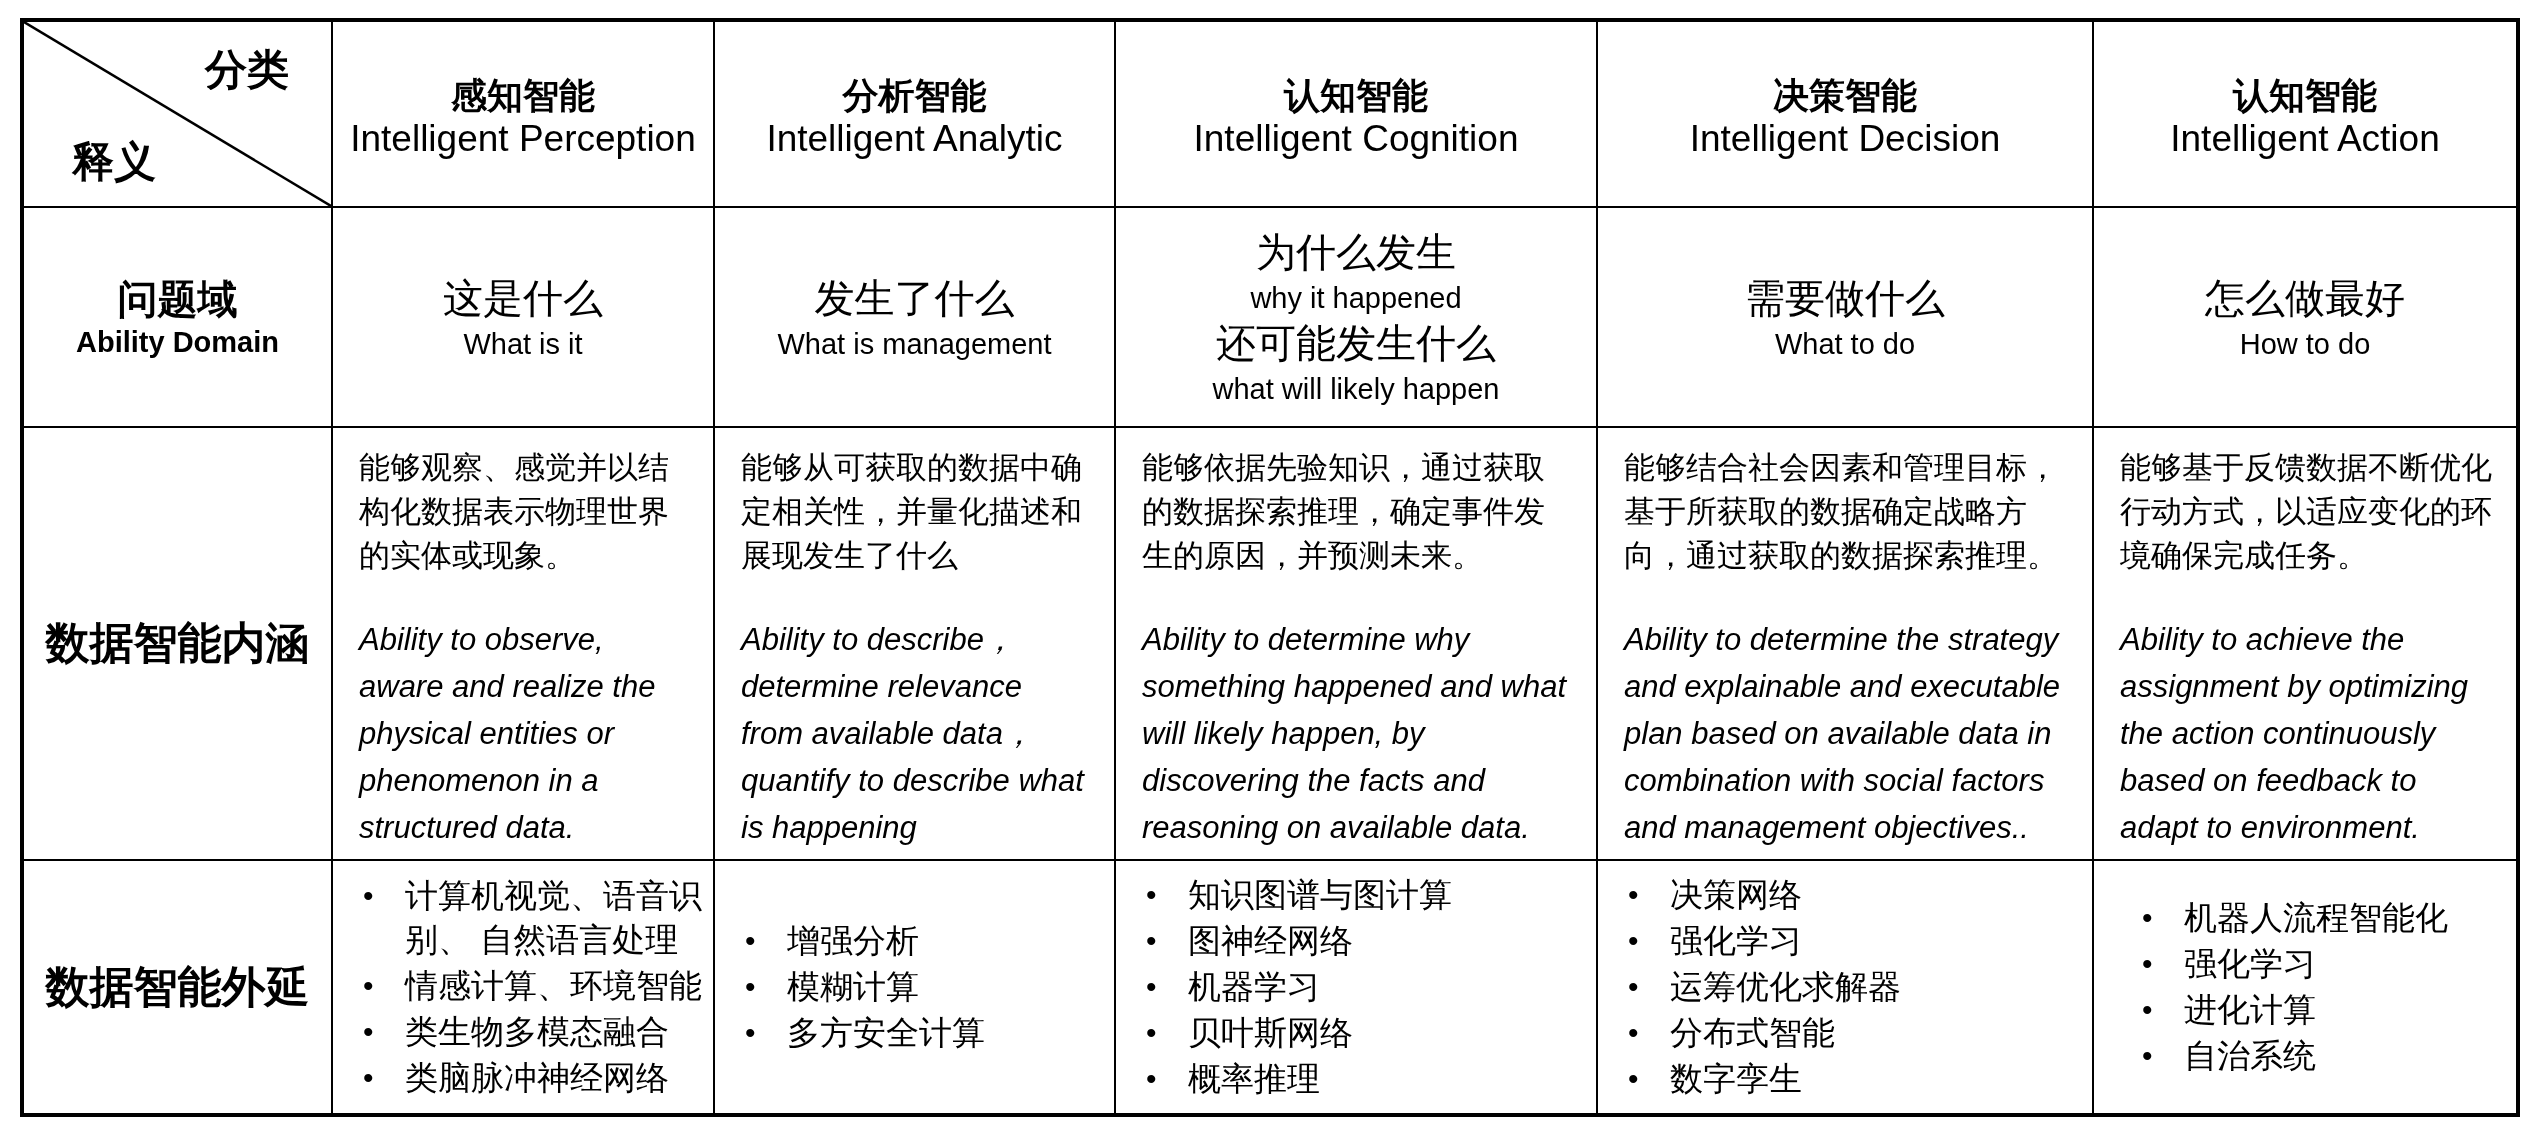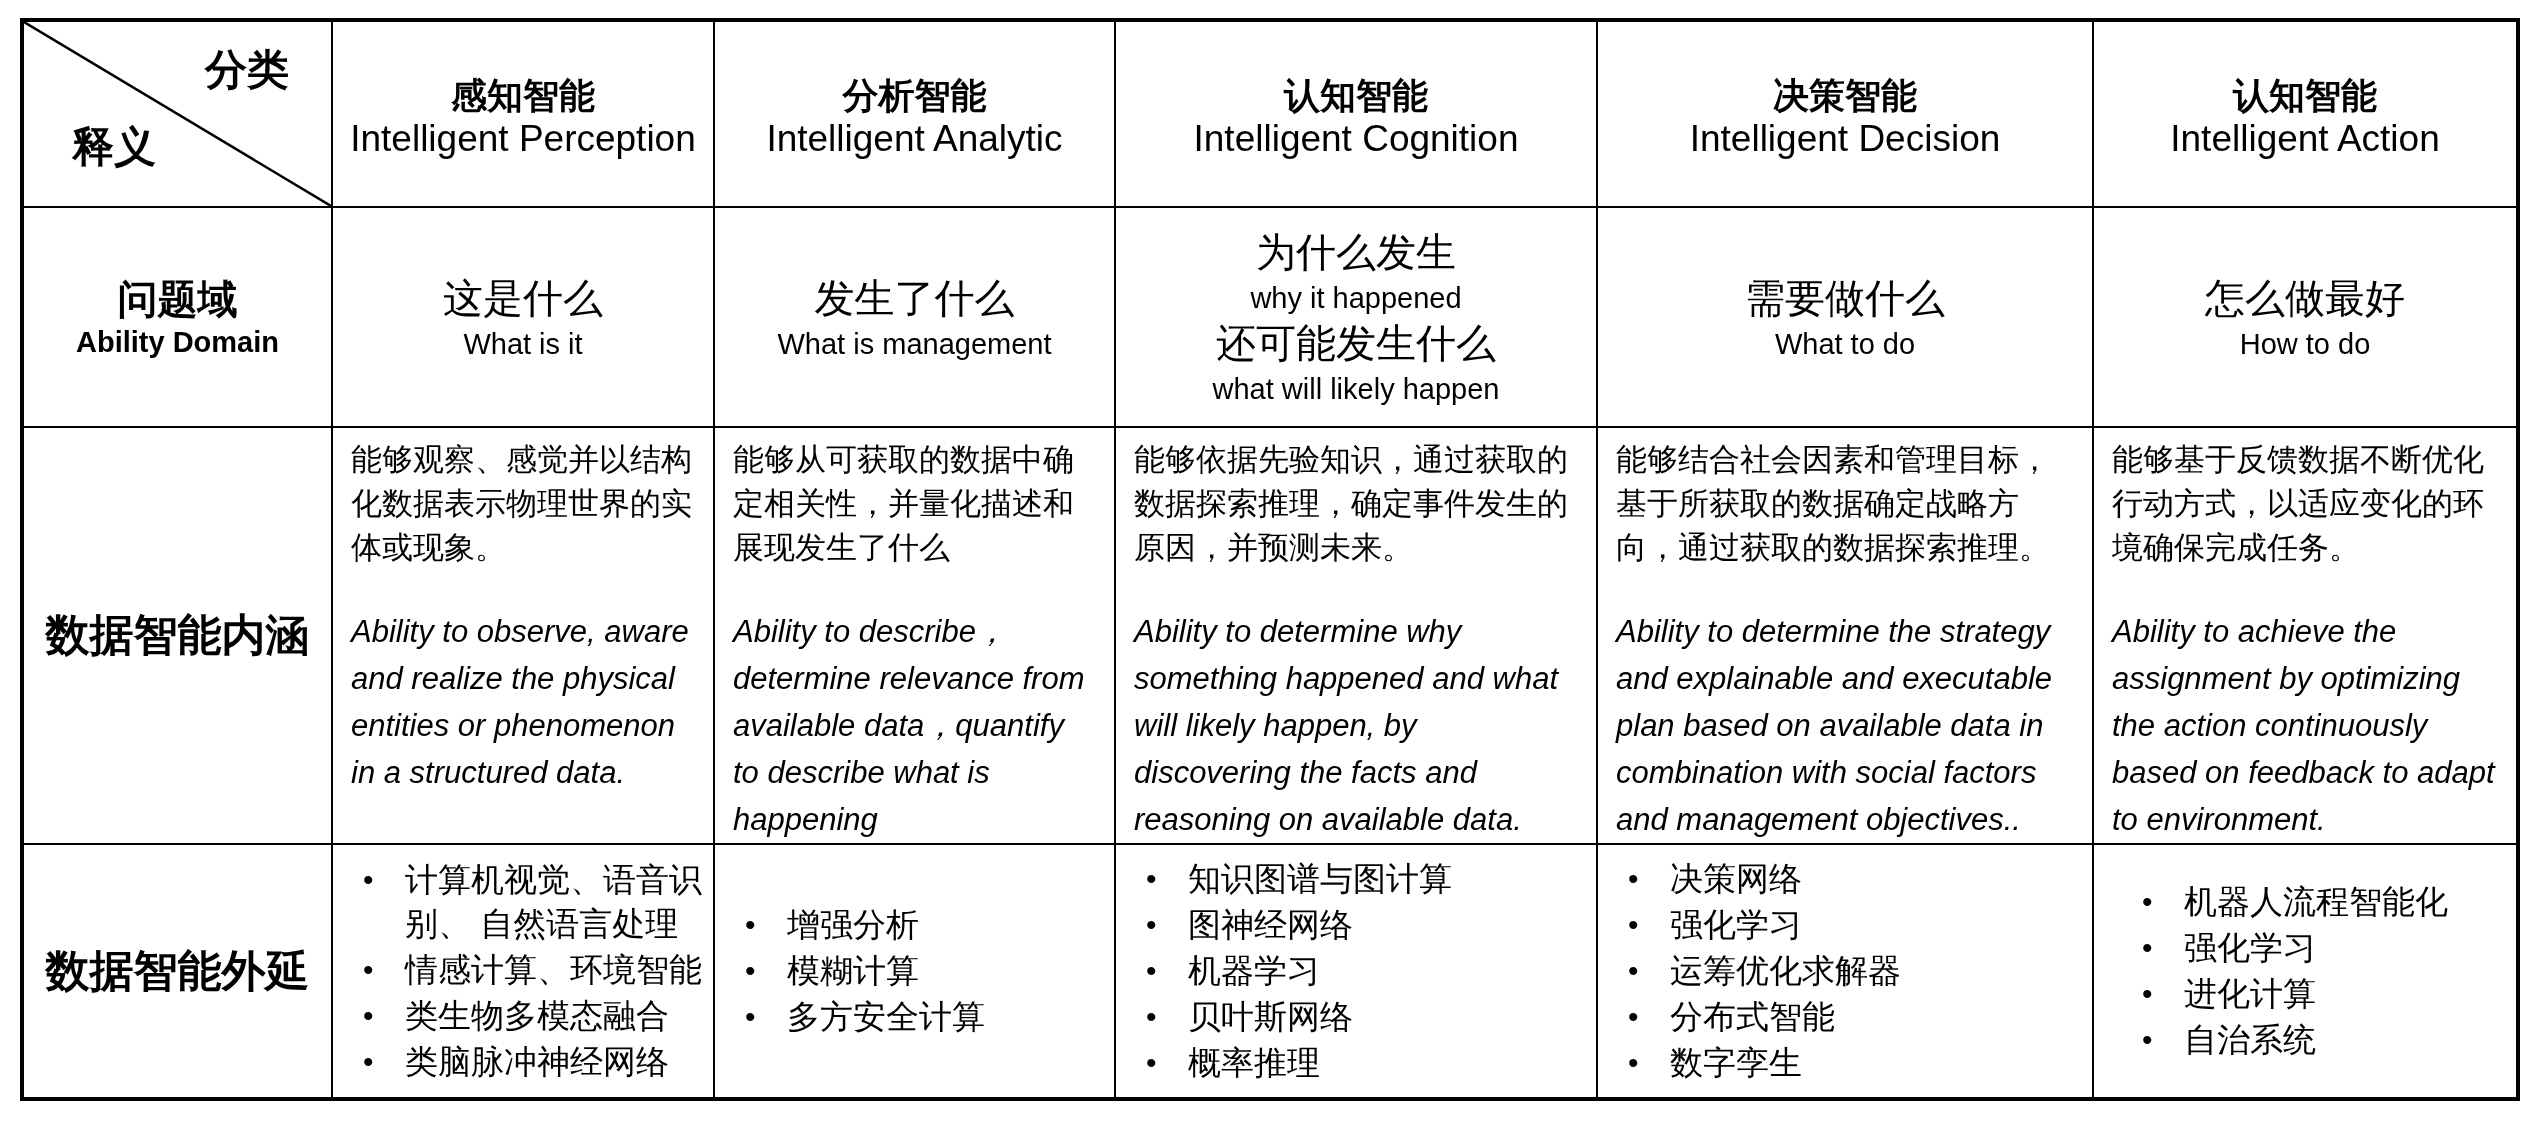--- a/index.html
+++ b/index.html
@@ -39,37 +39,37 @@
   .corner-cell svg.diag {
     position: absolute; left: 0; top: 0;
     width: 100%; height: 100%;
     display: block;
   }
   .corner-top {
     position: absolute; top: 20px; right: 42px;
     font-size: 42px; font-weight: bold;
   }
   .corner-bottom {
-    position: absolute; bottom: 31px; left: 48px;
+    position: absolute; bottom: 16px; left: 48px;
     font-size: 42px; font-weight: bold;
   }
   
   tr.r-domain { height: 220px; }
   td.row-head { text-align: center; vertical-align: middle; }
   td.row-head .zh { font-size: 40px; font-weight: bold; line-height: 50px; }
   td.row-head .en { font-size: 29px; font-weight: bold; line-height: 36px; }
   td.row-head.big { font-size: 44px; font-weight: bold; }
   td.domain-cell { text-align: center; vertical-align: middle; }
   td.domain-cell .line.zh { font-size: 40px; line-height: 53px; }
   td.domain-cell .line.en { font-size: 29px; line-height: 38px; }
   .line:empty { display: none; }
   
   tr.r-conn { height: 408px; }
   td.conn-cell { text-align: left; vertical-align: top; padding: 10px 16px 0 18px; }
-  td.conn-cell p { margin: 0; }
+  td.conn-cell p { margin: 8px; }
   td.conn-cell .zh-para { font-size: 31px; line-height: 44px; }
   td.conn-cell .en-para { font-size: 31px; line-height: 47px; font-style: italic; margin-top: 38px; }
   
   tr.r-ext { height: 255px; }
   td.ext-cell { text-align: left; vertical-align: middle; padding: 6px 10px 6px 18px; }
   td.ext-cell ul.bullets { list-style: none; margin: 0; padding: 0; }
   td.ext-cell ul.bullets li {
     position: relative;
     padding-left: 54px;
     font-size: 33px;

